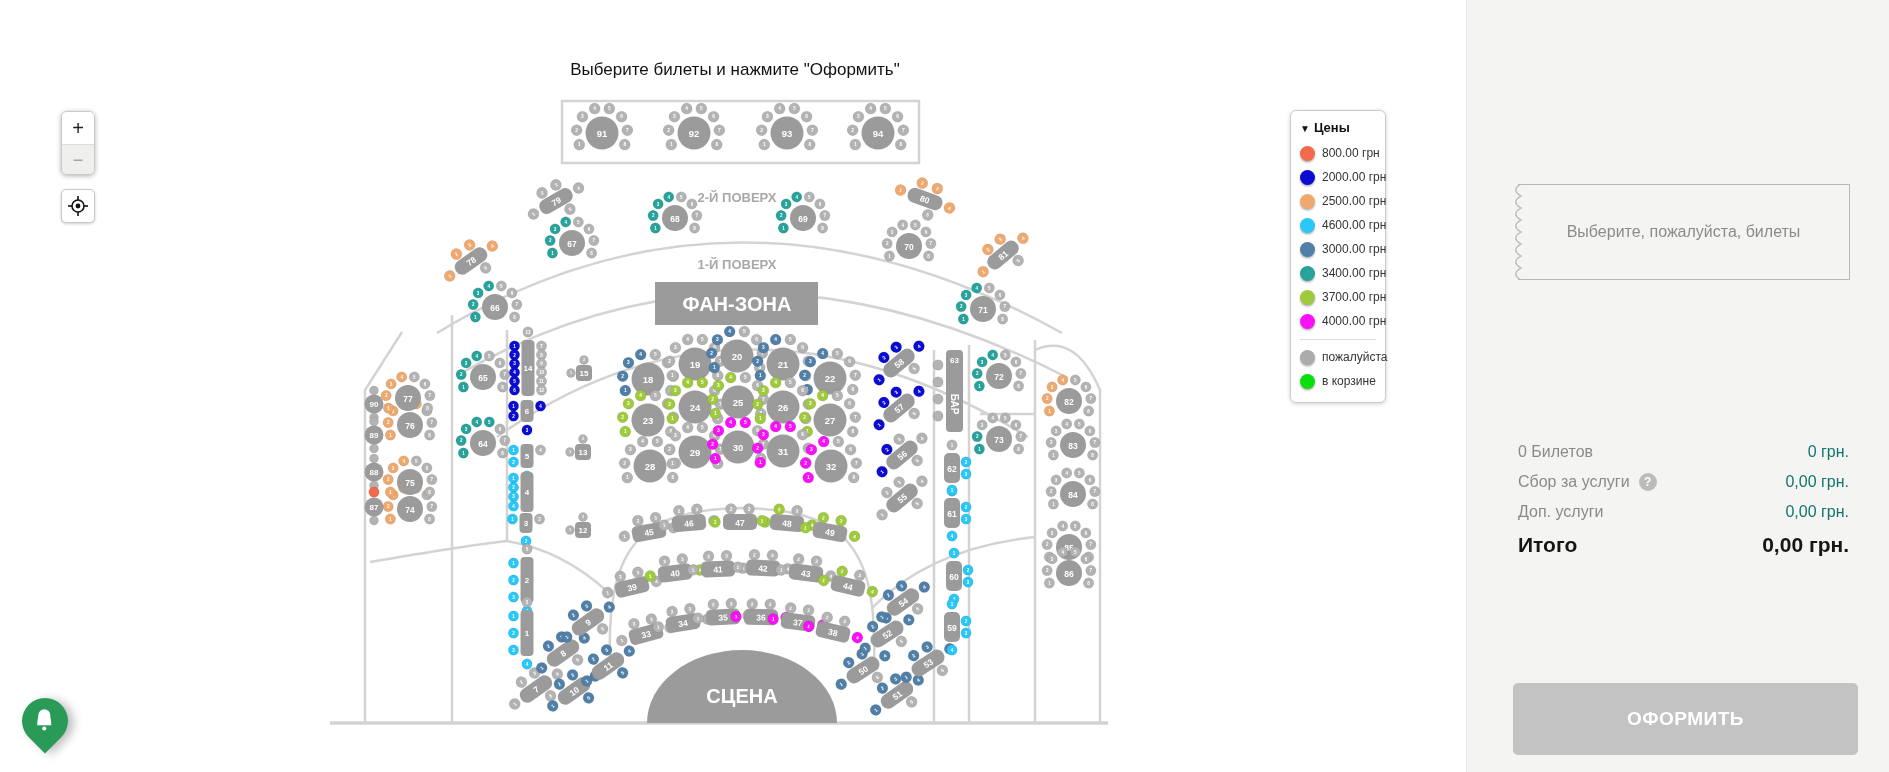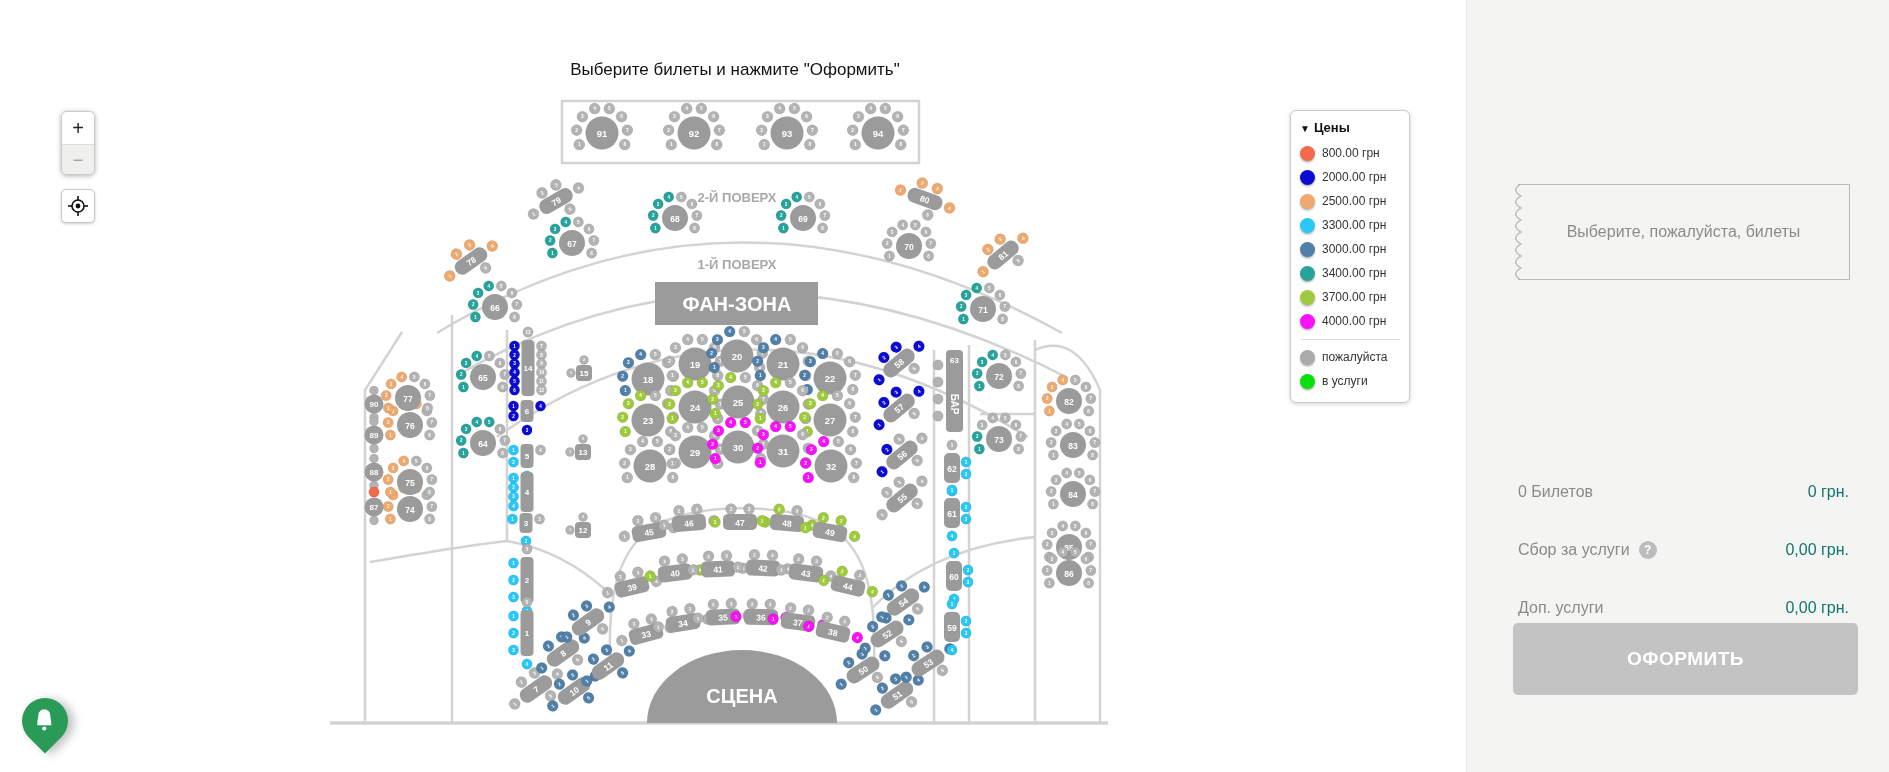--- a/index.html
+++ b/index.html
@@ -16,21 +16,21 @@
            border:1px solid #c9c9c9;border-radius:6px;overflow:hidden;
            box-shadow:0 1px 5px rgba(0,0,0,.3);}
   .zoomctl button{display:block;width:100%;height:32px;border:none;background:#fff;
            font-size:20px;color:#222;cursor:pointer;padding:0;line-height:30px;}
   .zoomctl .zout{height:30px;background:#efefed;border-top:1px solid #ddd;color:#999;font-size:18px;}
   .locate{position:absolute;left:61px;top:189px;width:34px;height:34px;background:#fff;
           border:1px solid #c9c9c9;border-radius:5px;box-shadow:0 1px 3px rgba(0,0,0,.2);
           display:flex;align-items:center;justify-content:center;cursor:pointer;padding:0;}
 
   
-  .legend{position:absolute;left:1290px;top:110px;width:120px;background:#fff;
+  .legend{position:absolute;left:1290px;top:110px;width:96px;background:#fff;
           border:1px solid #ccc;border-radius:6px;box-shadow:0 1px 4px rgba(0,0,0,.18);
           padding:8px 9px 9px;box-sizing:border-box;}
   .legend-title{font-size:13px;font-weight:bold;color:#111;margin:1px 0 6px;}
   .legend-title .tri{font-size:10px;margin-right:4px;}
   .legend-row{display:flex;align-items:center;height:24px;font-size:12px;color:#333;white-space:nowrap;}
   .dot{width:15px;height:15px;border-radius:50%;margin-right:7px;flex:0 0 15px;
        box-shadow:0 1.5px 2px rgba(0,0,0,.3);}
   .legend-divider{border-top:1px solid #ddd;margin:6px 0 5px;}
 
   
@@ -41,29 +41,29 @@
 
   
   .sidebar{position:absolute;right:0;top:0;width:423px;height:772px;background:#f4f4f2;
            border-left:1px solid #e9e9e7;box-sizing:border-box;}
   .ticket-box{position:absolute;left:51px;top:184px;width:331px;height:94px;
               border:1px solid #b9b9b9;border-left:none;display:flex;align-items:center;
               justify-content:center;color:#8b8b8b;font-size:16px;}
   .ticket-box svg{position:absolute;left:-5px;top:-1px;}
   .totals{position:absolute;left:51px;top:443px;width:331px;}
   .cart-row{display:flex;justify-content:space-between;align-items:center;
-            margin-bottom:12px;font-size:16px;margin-top:40px;}
+            margin-bottom:12px;font-size:16px;}
   .cart-row .lbl{color:#8a8a8a;display:flex;align-items:center;}
   .cart-row .val{color:#0f766e;}
   .help{width:18px;height:18px;border-radius:50%;background:#bcbcbc;color:#fff;font-size:12px;
         font-weight:bold;display:inline-flex;align-items:center;justify-content:center;
         margin-left:9px;border:none;cursor:pointer;padding:0;}
   .cart-total{display:flex;justify-content:space-between;font-size:21px;font-weight:bold;
               color:#161616;margin-top:2px;}
-  .checkout{position:absolute;left:46px;top:623px;width:345px;height:72px;background:#c3c3c3;
+  .checkout{position:absolute;left:46px;top:683px;width:345px;height:72px;background:#c3c3c3;
             border:none;border-radius:5px;color:#fff;font-size:19px;font-weight:bold;
             letter-spacing:.5px;cursor:default;}
 </style>
 </head>
 <body>
 
 <div class="map-title">Выберите билеты и нажмите "Оформить"</div>
 
 <svg id="map" width="1180" height="772" viewBox="0 0 1180 772">
     <path d="M562,101 h357 v62 h-357 z" fill="none" stroke="#d3d3d3" stroke-width="2.5"></path>
@@ -1626,21 +1626,21 @@
       <div class="legend-row">
         <span class="dot" style="background: rgb(11, 11, 209);"></span>
         <span>2000.00 грн</span>
       </div>
       <div class="legend-row">
         <span class="dot" style="background: rgb(239, 169, 110);"></span>
         <span>2500.00 грн</span>
       </div>
       <div class="legend-row">
         <span class="dot" style="background: rgb(41, 200, 248);"></span>
-        <span>3300.00 грн</span>
+        <span>4600.00 грн</span>
       </div>
       <div class="legend-row">
         <span class="dot" style="background: rgb(80, 127, 168);"></span>
         <span>3000.00 грн</span>
       </div>
       <div class="legend-row">
         <span class="dot" style="background: rgb(39, 163, 156);"></span>
         <span>3400.00 грн</span>
       </div>
       <div class="legend-row">
@@ -1653,21 +1653,21 @@
       </div>
     </div>
   <div class="legend-divider"></div>
   <div id="legend-statuses">
       <div class="legend-row">
         <span class="dot" style="background: rgb(171, 171, 171);"></span>
         <span>пожалуйста</span>
       </div>
       <div class="legend-row">
         <span class="dot" style="background: rgb(11, 223, 11);"></span>
-        <span>в услуги</span>
+        <span>в корзине</span>
       </div>
     </div>
 </div>
 
 <button class="pin">
   <svg width="22" height="24" viewBox="-11 -12 22 24">
     <path d="M-7,5 L7,5 C7,-1 6,-2 6,-5 A6,6 0 0 0 -6,-5 C-6,-2 -7,-1 -7,5 Z" fill="#fff"></path>
     <circle cx="0" cy="8.2" r="2.1" fill="#fff"></circle>
   </svg>
 </button>

